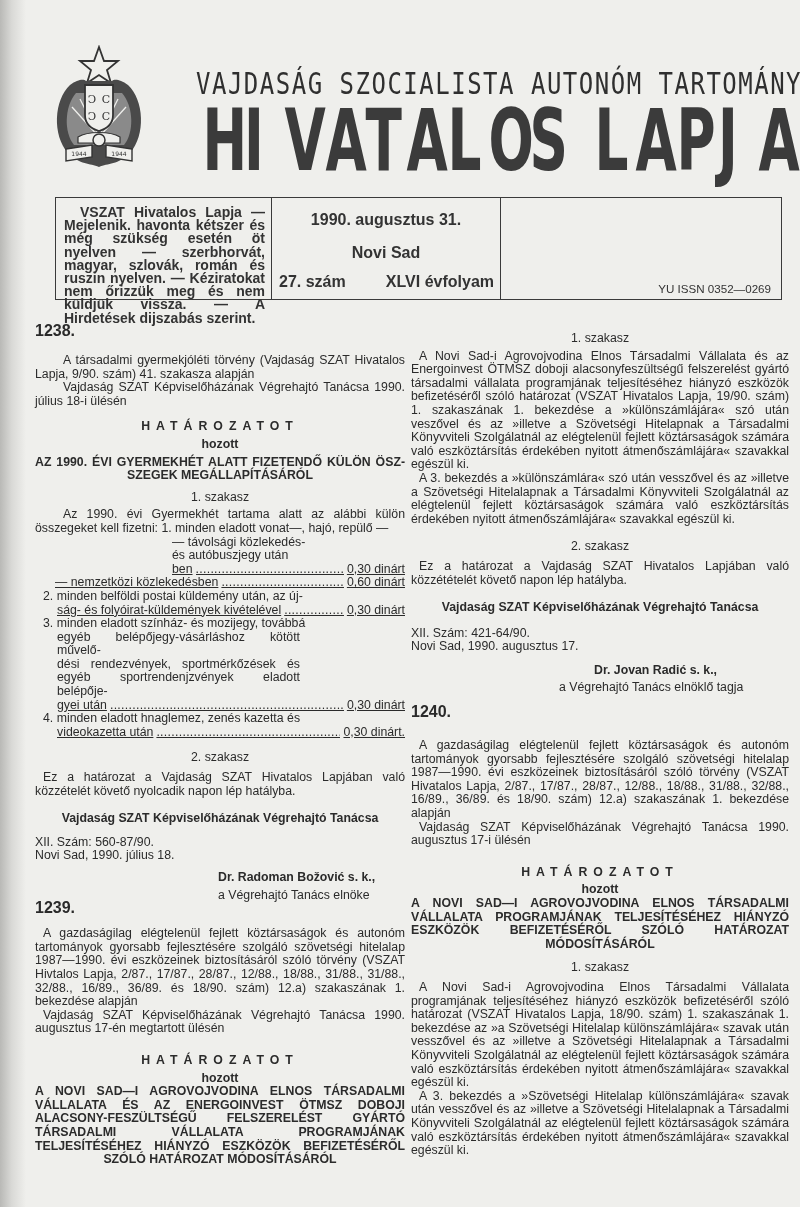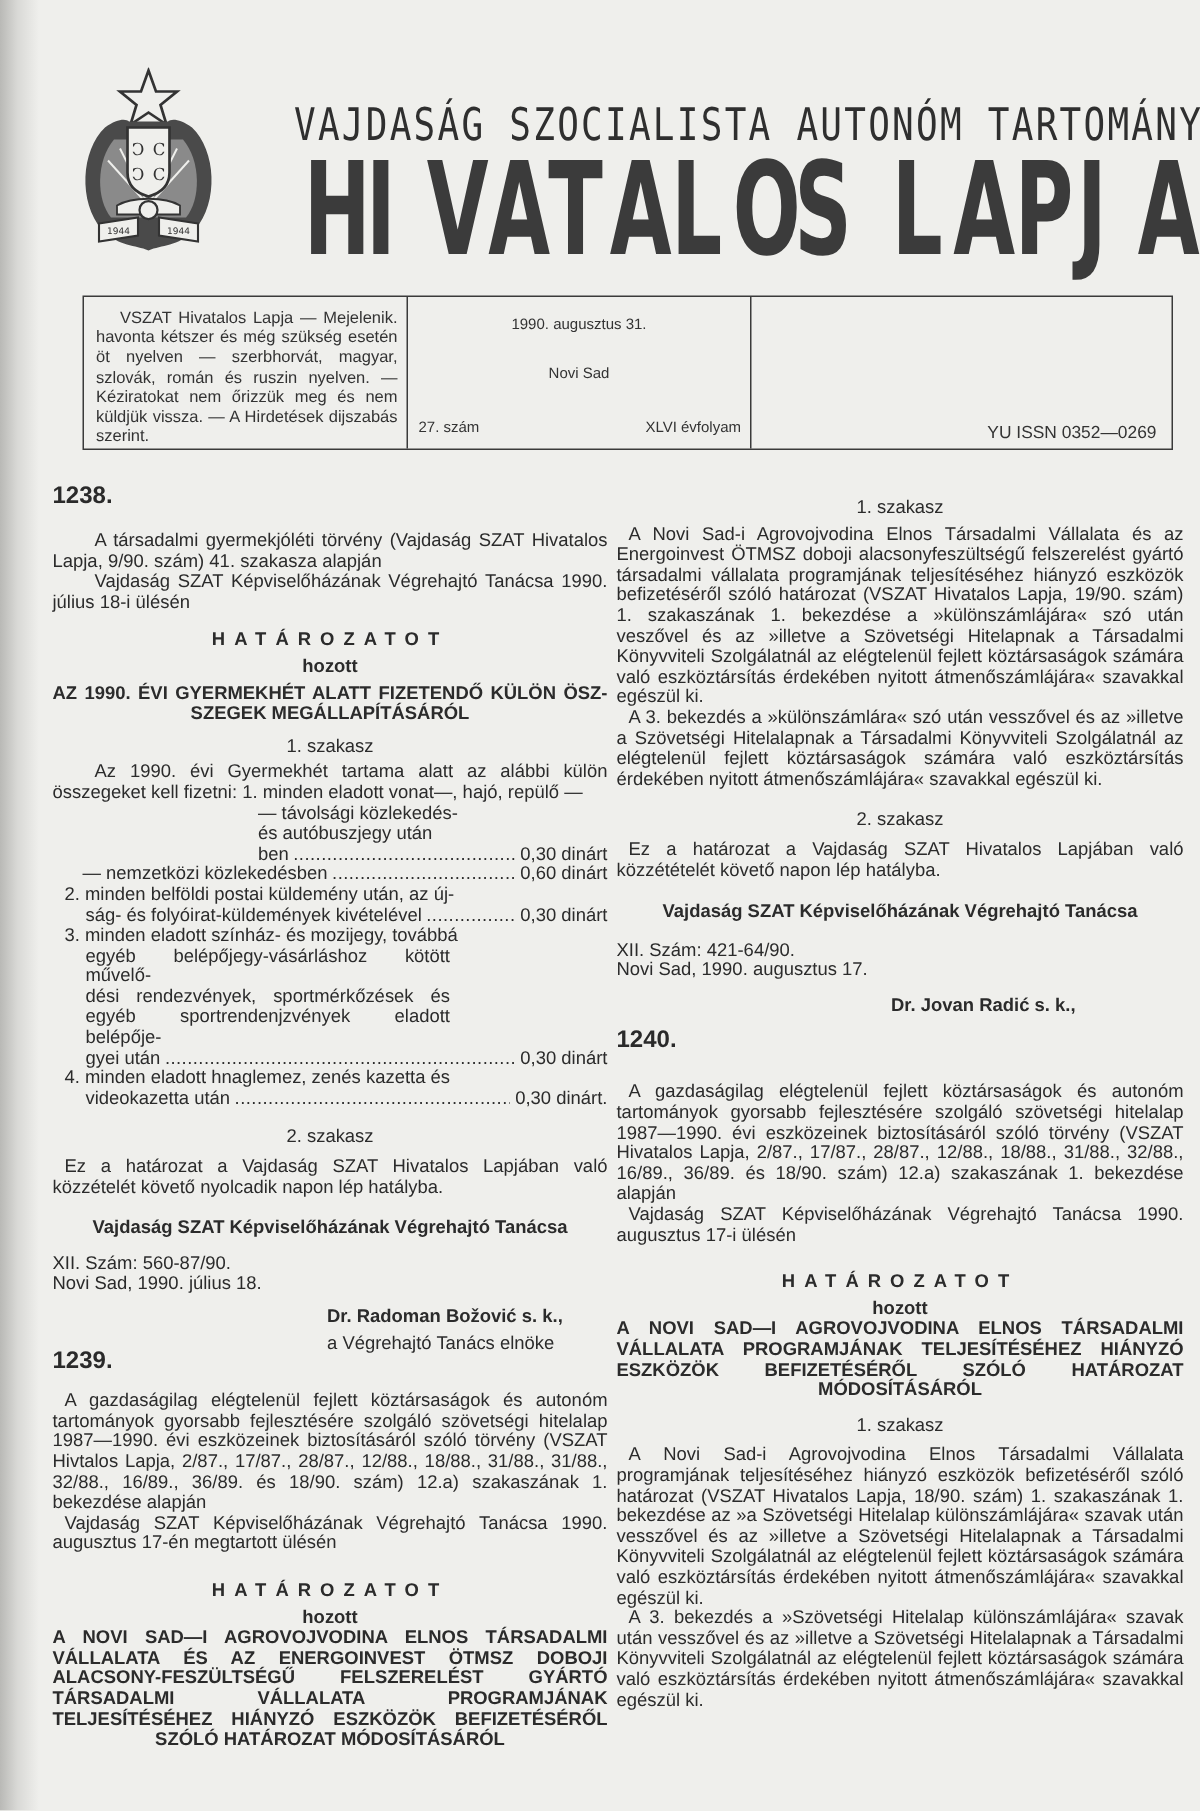--- a/index.html
+++ b/index.html
@@ -36,22 +36,22 @@
       width: 34px; text-align: center;
     }
     .title-gap { width: 18px; }
     
     .infobox {
       position: absolute; left: 55px; top: 197px; width: 727px; height: 103px;
       border: 1.5px solid #3a3a3a;
       display: flex;
     }
     .info-col1 { width: 216px; border-right: 1.5px solid #3a3a3a; padding: 8px 6px 0 8px;
-      font-size: 11px; line-height: 13.2px; text-align: justify; color: #333; }
-    .info-col2 { width: 229px; border-right: 1.5px solid #3a3a3a; position: relative; font-size: 10px; font-weight: normal; color: #333; }
+      font-size: 14px; line-height: 13.2px; text-align: justify; color: #333; font-weight: bold; }
+    .info-col2 { width: 229px; border-right: 1.5px solid #3a3a3a; position: relative; font-size: 16px; font-weight: bold; color: #333; }
     .info-col3 { flex: 1; padding: 21px 10px 0 10px; font-size: 11.6px; line-height: 13.4px; text-align: justify; color: #333; position: relative; }
     .c2-date { position: absolute; top: 13px; left: 0; right: 0; text-align: center; }
     .c2-place { position: absolute; top: 46px; left: 0; right: 0; text-align: center; }
     .c2-num { position: absolute; bottom: 8px; left: 7px; }
     .c2-vol { position: absolute; bottom: 8px; right: 6px; }
     .issn { position: absolute; right: 10px; bottom: 4px; font-size: 11.6px; }
     .indent { text-indent: 16px; }
 
     
     .col { position: absolute; top: 322px; font-size: 12.3px; line-height: 13.6px; color: #2b2b2b; }
@@ -62,21 +62,21 @@
     .ind2 { text-indent: 8px; }
     .num-head { font-weight: bold; font-size: 16px; line-height: 18px; color: #2a2a2a; }
     .center { text-align: center; }
     .hat { font-weight: bold; letter-spacing: 6px; text-align: center; font-size: 12.3px; }
     .bold { font-weight: bold; }
     .caps-title { font-weight: bold; text-align: justify; text-align-last: center; }
     .sig-name { font-weight: bold; padding-left: 183px; }
     .sig-role { padding-left: 183px; }
     .sig-name-r { font-weight: bold; padding-left: 183px; }
     .sig-role-r { padding-left: 148px; }
-    .row { display: flex; align-items: center; }
+    .row { display: flex; align-items: center; text-decoration: underline; }
     .row .lbl { white-space: nowrap; }
     .row .dots { flex: 1; overflow: hidden; white-space: nowrap; margin: 0 3px; letter-spacing: 0.3px; }
     .row .dots::after { content: "..............................................................................................................................................................."; }
     .row .val { white-space: nowrap; }
     .sp4 { height: 4px; } .sp6 { height: 6px; } .sp8 { height: 8px; } .sp10 { height: 10px; } .sp12 { height: 12px; } .sp14 { height: 14px; } .sp18 { height: 18px; }
   </style>
 </head>
 <body>
 
 <div class="left-shade"></div>
@@ -217,20 +217,21 @@
   <div class="center">2. szakasz</div>
   <div class="sp6"></div>
   <div class="p ind2">Ez a határozat a Vajdaság SZAT Hivatalos Lapjában való közzétételét követő napon lép hatályba.</div>
   <div class="sp14"></div>
   <div class="center bold">Vajdaság SZAT Képviselőházának Végrehajtó Tanácsa</div>
   <div class="sp12"></div>
   <div>XII. Szám: 421-64/90.</div>
   <div>Novi Sad, 1990. augusztus 17.</div>
   <div class="sp10"></div>
   <div class="sig-name-r">Dr. Jovan Radić s. k.,</div>
+  <div class="sig-role-r" style="margin-top:4px">a Végrehajtó Tanács elnöklő tagja</div>
   <div class="sp8"></div>
   <div class="num-head">1240.</div>
   <div class="sp18"></div>
   <div class="p ind2">A gazdaságilag elégtelenül fejlett köztársaságok és autonóm tartományok gyorsabb fejlesztésére szolgáló szövetségi hitelalap 1987—1990. évi eszközeinek biztosításáról szóló törvény (VSZAT Hivatalos Lapja, 2/87., 17/87., 28/87., 12/88., 18/88., 31/88., 32/88., 16/89., 36/89. és 18/90. szám) 12.a) szakaszának 1. bekezdése alapján</div>
   <div class="p ind2">Vajdaság SZAT Képviselőházának Végrehajtó Tanácsa 1990. augusztus 17-i ülésén</div>
   <div class="sp18"></div>
   <div class="hat">HATÁROZATOT</div>
   <div class="sp4"></div>
   <div class="center bold">hozott</div>
   <div class="caps-title">A NOVI SAD—I AGROVOJVODINA ELNOS TÁRSADALMI VÁLLALATA PROGRAMJÁNAK TELJESÍTÉSÉHEZ HIÁNYZÓ ESZKÖZÖK BEFIZETÉSÉRŐL SZÓLÓ HATÁROZAT MÓDOSÍTÁSÁRÓL</div>

